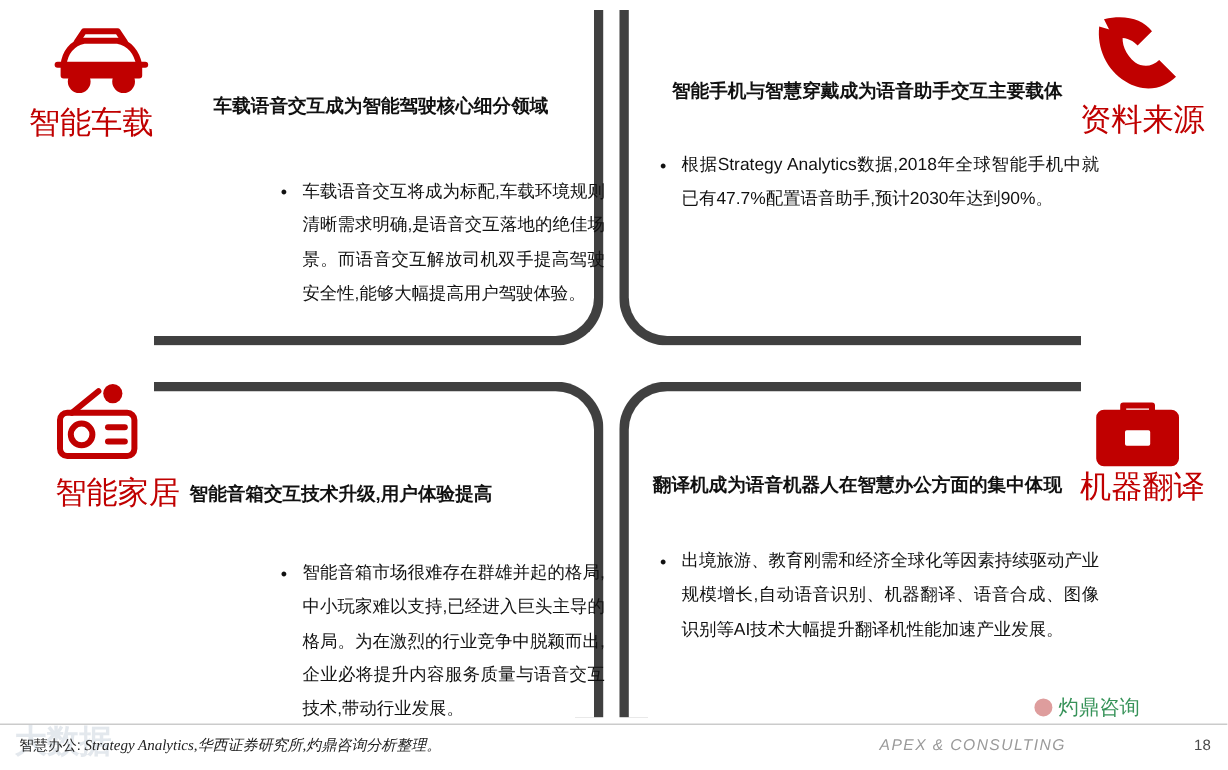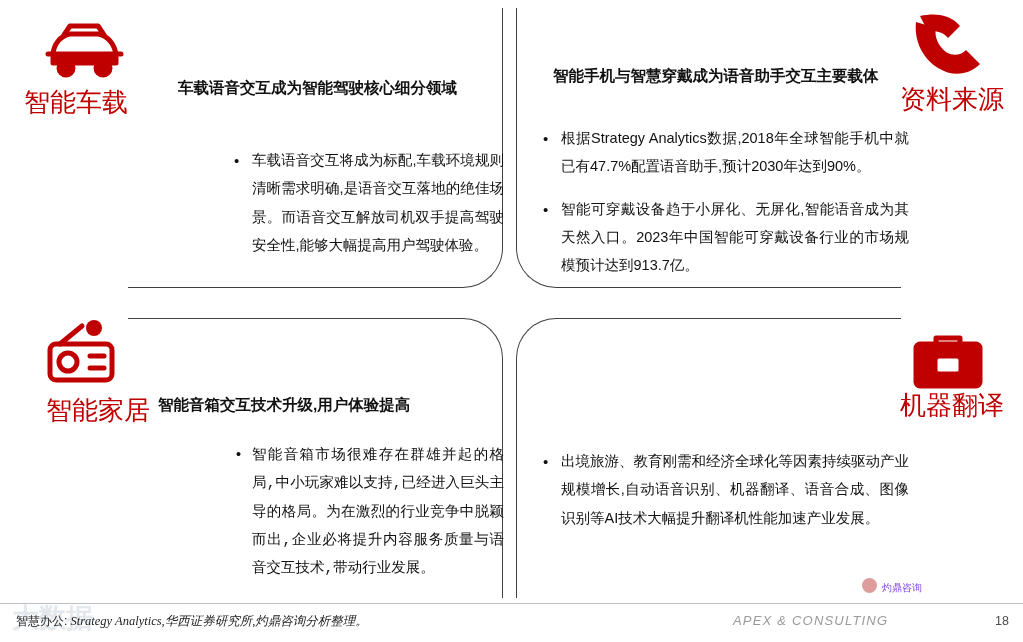--- a/index.html
+++ b/index.html
@@ -18,21 +18,21 @@
   .slide {
     position: absolute;
     left: 0; top: 0;
     width: 1023px;
     height: 642px;
   }
 
   
   .card {
     position: absolute;
-    border: 1px solid #404040;
+    border: 8px solid #404040;
     background: #ffffff;
     box-sizing: border-box;
   }
   
   .card.tl {
     left: 128px; top: 8px;
     width: 375px; height: 280px;
     border-radius: 0 0 40px 0;
     border-top: none;
     border-left: none;
@@ -77,21 +77,21 @@
 
   .bullets {
     position: absolute;
     left: 0; right: 0;
     list-style: none;
     margin: 16px;
     padding: 0;
   }
   .tl .bullets { left: 88px; top: 122px; width: 272px; }
   .tr .bullets { left: 8px;  top: 100px; width: 368px; }
-  .bl .bullets { left: 88px; top: 106px; width: 272px; font-family: Liberation Mono, monospace; }
+  .bl .bullets { left: 88px; top: 122px; width: 272px; }
   .br .bullets { left: 8px;  top: 112px; width: 368px; }
 
   .bullets li {
     position: relative;
     padding-left: 20px;
     margin-bottom: 14px;
     font-size: 14.5px;
     line-height: 1.95;
     color: #111111;
     text-align: justify;
@@ -160,22 +160,22 @@
     left: 733px; top: 613px;
     font-size: 13px;
     letter-spacing: 1.2px;
     color: #9a9a9a;
     white-space: nowrap;
     font-style: italic;
   }
   .wm-brand {
     position: absolute;
     left: 862px; top: 578px;
-    font-size: 10px;
-    color: #6d28d9;
+    font-size: 17px;
+    color: #15803d;
     opacity: .85;
     white-space: nowrap;
   }
   .wm-brand .wm-dot {
     display: inline-block;
     width: 15px; height: 15px;
     border-radius: 50%;
     background: #d98c8c;
     vertical-align: -2px;
     margin-right: 5px;
@@ -212,21 +212,20 @@
         <circle cx="63" cy="52" r="7" fill="#c00000"></circle>
       </g>
     </svg>
   </div>
   <div class="quad-label ql-tl">智能车载</div>
 
   <div class="card tr">
     <div class="card-title">智能手机与智慧穿戴成为语音助手交互主要载体</div>
     <ul class="bullets">
       <li>根据Strategy Analytics数据,2018年全球智能手机中就已有47.7%配置语音助手,预计2030年达到90%。</li>
-      <li>智能可穿戴设备趋于小屏化、无屏化,智能语音成为其天然入口。2023年中国智能可穿戴设备行业的市场规模预计达到913.7亿。</li>
     </ul>
   </div>
 
   <div class="icon icon-phone">
     <svg width="80" height="76" viewBox="0 0 80 76" aria-hidden="true">
       <path d="M12 10 C30 6 44 10 52 20 L40 32 C36 27 28 24 20 26 Z" fill="#c00000"></path>
       <path d="M8 16 C6 34 14 52 30 62 C46 72 62 68 72 58 L58 44 C52 50 44 50 38 46 C30 40 26 30 28 22 Z" fill="#c00000"></path>
     </svg>
   </div>
   <div class="quad-label ql-tr">资料来源</div>
@@ -246,20 +245,21 @@
         <line x1="48" y1="38" x2="62" y2="38"></line>
         <line x1="48" y1="50" x2="62" y2="50"></line>
         <path d="M18 26 L40 8"></path>
         <circle cx="52" cy="10" r="8" fill="#c00000" stroke="none"></circle>
       </g>
     </svg>
   </div>
   <div class="quad-label ql-bl">智能家居</div>
 
   <div class="card br">
+    <div class="card-title">翻译机成为语音机器人在智慧办公方面的集中体现</div>
     <ul class="bullets">
       <li>出境旅游、教育刚需和经济全球化等因素持续驱动产业规模增长,自动语音识别、机器翻译、语音合成、图像识别等AI技术大幅提升翻译机性能加速产业发展。</li>
     </ul>
   </div>
 
   <div class="icon icon-case">
     <svg width="80" height="64" viewBox="0 0 80 64" aria-hidden="true">
       <g fill="none" stroke="#c00000" stroke-width="5" stroke-linejoin="round" stroke-linecap="round">
         <path d="M28 14 L28 8 L52 8 L52 14"></path>
         <rect x="8" y="14" width="64" height="42" rx="4" fill="#c00000" stroke="#c00000"></rect>

